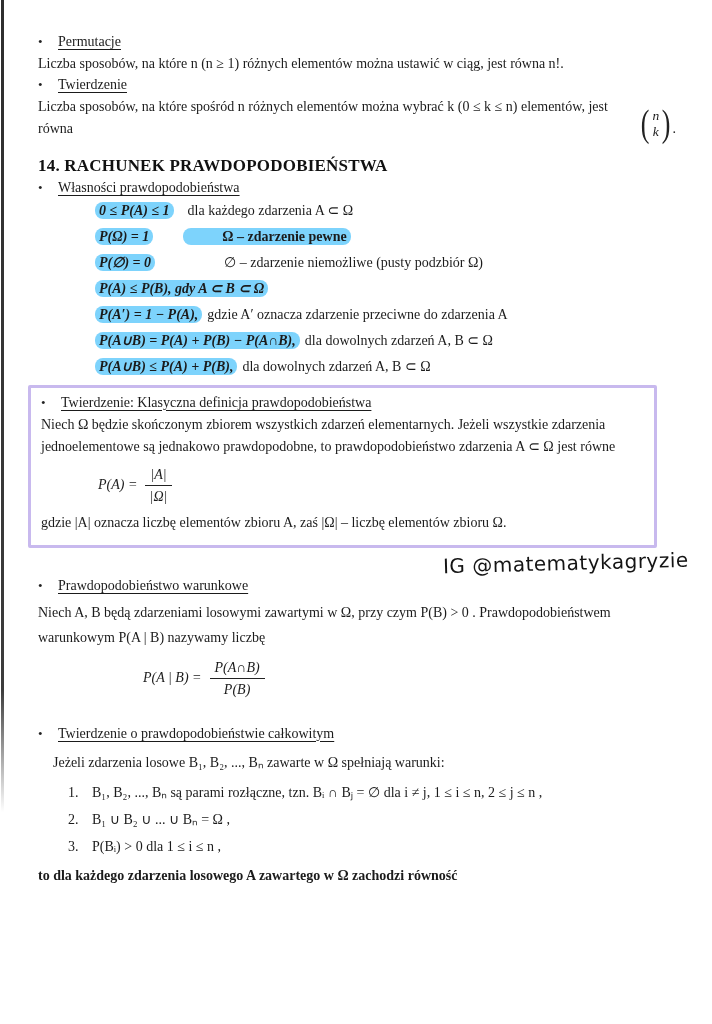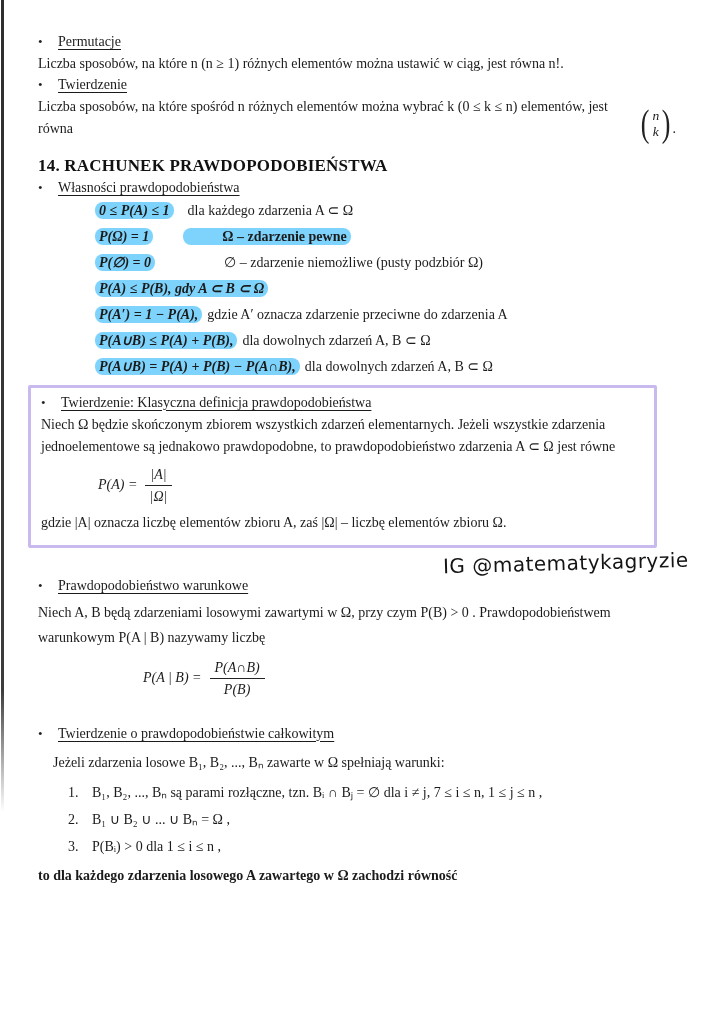--- a/index.html
+++ b/index.html
@@ -111,24 +111,24 @@
     <div class="prop-line">
       <span class="math hl">P(∅) = 0</span><span class="g2">∅ – zdarzenie niemożliwe (pusty podzbiór Ω)</span>
     </div>
     <div class="prop-line">
       <span class="math hl">P(A) ≤ P(B),  gdy A ⊂ B ⊂ Ω</span>
     </div>
     <div class="prop-line">
       <span class="math hl">P(A′) = 1 − P(A),</span><span class="g0">gdzie A′ oznacza zdarzenie przeciwne do zdarzenia A</span>
     </div>
     <div class="prop-line">
-      <span class="math hl">P(A∪B) ≤ P(A) + P(B),</span><span class="g0">dla dowolnych zdarzeń A, B ⊂ Ω</span>
+      <span class="math hl">P(A∪B) = P(A) + P(B) − P(A∩B),</span><span class="g0">dla dowolnych zdarzeń A, B ⊂ Ω</span>
     </div>
     <div class="prop-line">
-      <span class="math hl">P(A∪B) = P(A) + P(B) − P(A∩B),</span><span class="g0">dla dowolnych zdarzeń A, B ⊂ Ω</span>
+      <span class="math hl">P(A∪B) ≤ P(A) + P(B),</span><span class="g0">dla dowolnych zdarzeń A, B ⊂ Ω</span>
     </div>
   </div>
 
   <div class="theorem-box">
     <div class="bullet-row">
       <span class="bullet">•</span>
       <span class="bullet-title">Twierdzenie: Klasyczna definicja prawdopodobieństwa</span>
     </div>
     <p class="body">Niech Ω będzie skończonym zbiorem wszystkich zdarzeń elementarnych. Jeżeli wszystkie zdarzenia jednoelementowe są jednakowo prawdopodobne, to prawdopodobieństwo zdarzenia  A ⊂ Ω  jest równe</p>
     <div class="formula-row">
@@ -157,21 +157,21 @@
   </div>
 
   <div class="bullet-row sect-gap2">
     <span class="bullet">•</span>
     <span class="bullet-title">Twierdzenie o prawdopodobieństwie całkowitym</span>
   </div>
   <p class="body" style="margin-top:10px;margin-bottom:10px;margin-left:15px;">Jeżeli zdarzenia losowe  B₁, B₂, ..., Bₙ  zawarte w Ω spełniają warunki:</p>
   <div class="olist">
     <div class="li">
       <span class="no">1.</span>
-      <span>B₁, B₂, ..., Bₙ są parami rozłączne, tzn.  Bᵢ ∩ Bⱼ = ∅  dla i ≠ j,  7 ≤ i ≤ n,  1 ≤ j ≤ n ,</span>
+      <span>B₁, B₂, ..., Bₙ są parami rozłączne, tzn.  Bᵢ ∩ Bⱼ = ∅  dla i ≠ j,  1 ≤ i ≤ n,  2 ≤ j ≤ n ,</span>
     </div>
     <div class="li">
       <span class="no">2.</span>
       <span>B₁ ∪ B₂ ∪ ... ∪ Bₙ = Ω ,</span>
     </div>
     <div class="li">
       <span class="no">3.</span>
       <span>P(Bᵢ) &gt; 0 dla 1 ≤ i ≤ n ,</span>
     </div>
   </div>

